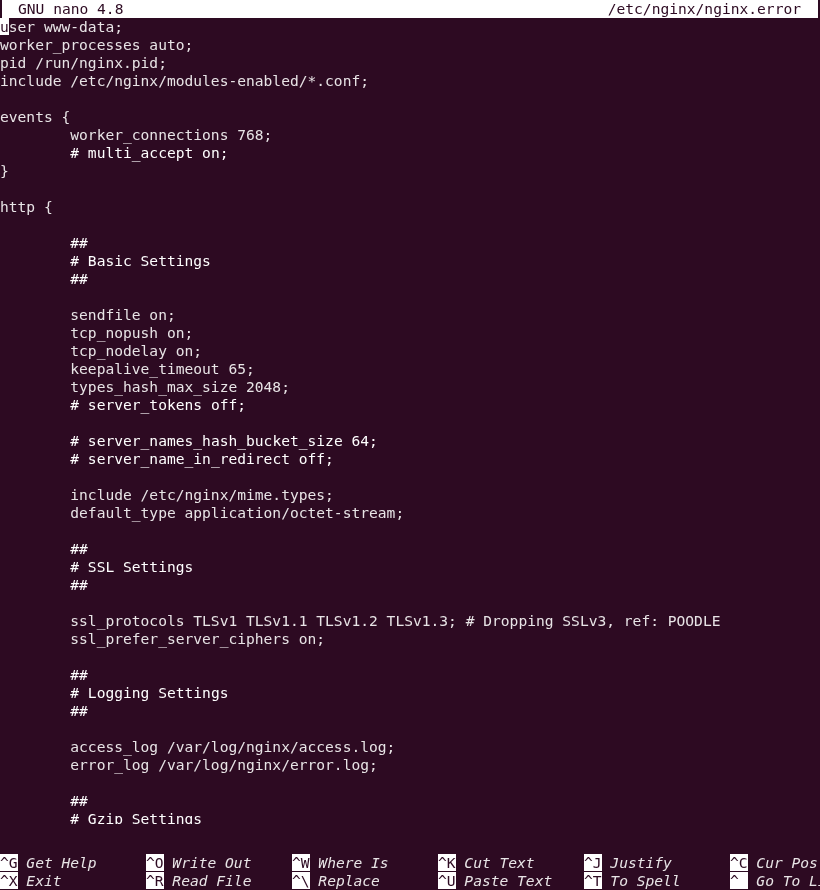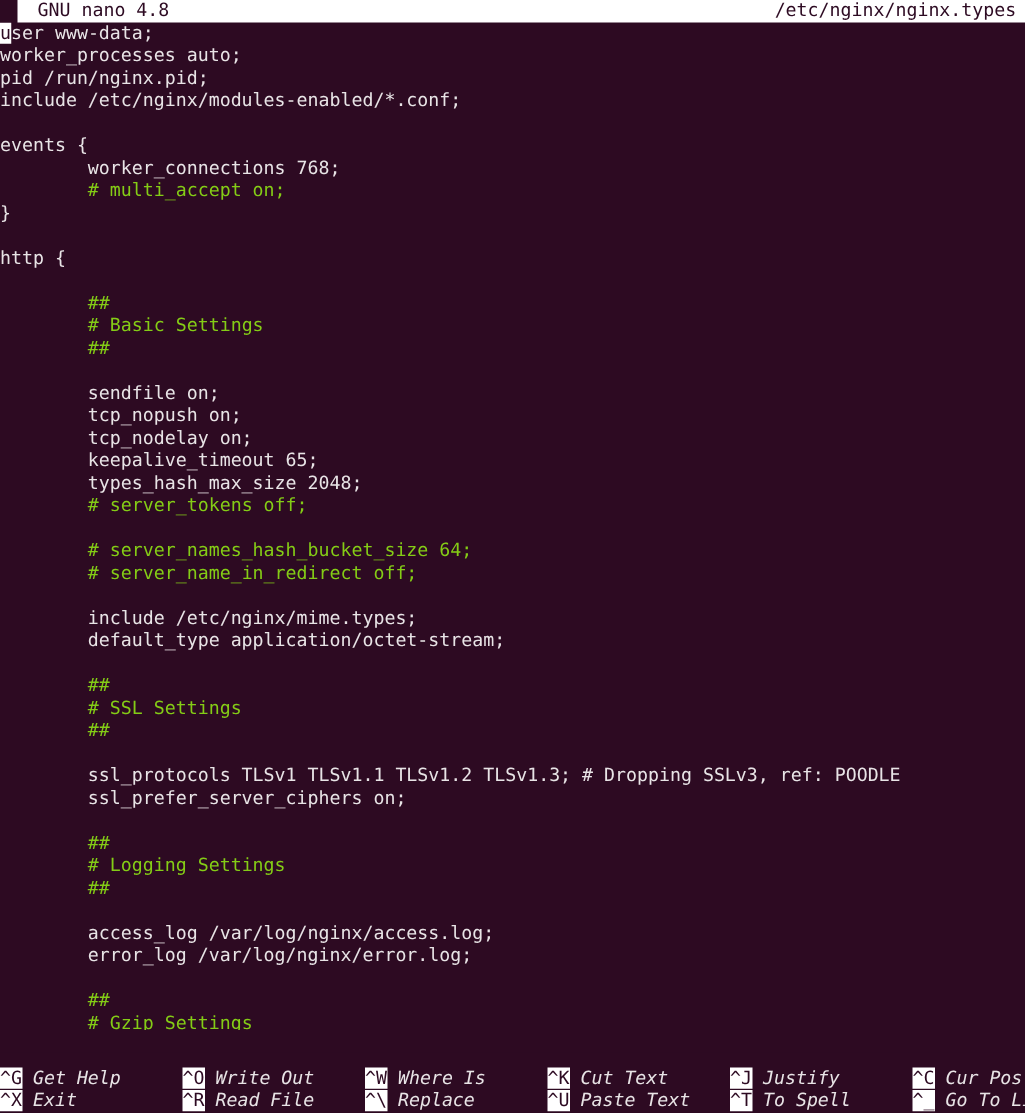--- a/index.html
+++ b/index.html
@@ -22,21 +22,21 @@
     width: 820px;
     height: 890px;
     background: #2d0a22;
     box-sizing: border-box;
   }
 
   
   .titlebar {
     position: absolute;
     top: 0;
-    left: 12px;
+    left: 0;
     width: 680px;
     height: 18px;
     background: #2d0a22;
     display: flex;
     align-items: center;
     white-space: pre;
   }
   .titlebar-inner {
     position: absolute;
     left: 2px;
@@ -71,21 +71,21 @@
     color: #e8e4e6;
     white-space: pre;
   }
   .line {
     height: 18px;
     line-height: 18px;
     white-space: pre;
     overflow: hidden;
   }
   .cmt {
-    color: #84cc16;
+    color: #ffffff;
   }
   .cursor {
     background: #ffffff;
     color: #2d0a22;
   }
 
   
   .helpbar {
     position: absolute;
     left: 0;
@@ -120,21 +120,21 @@
 </style>
 </head>
 <body>
 
 <div id="terminal">
 
   <div class="titlebar">
     <div class="titlebar-inner">
       <span class="title-version">GNU nano 4.8</span>
       <span class="title-spacer"></span>
-      <span class="title-file">/etc/nginx/nginx.types</span>
+      <span class="title-file">/etc/nginx/nginx.error</span>
     </div>
   </div>
 
   <div class="editor" id="editor"><div class="line"><span class="cursor">u</span><span>ser www-data;</span></div><div class="line"><span>worker_processes auto;</span></div><div class="line"><span>pid /run/nginx.pid;</span></div><div class="line"><span>include /etc/nginx/modules-enabled/*.conf;</span></div><div class="line">&nbsp;</div><div class="line"><span>events {</span></div><div class="line"><span>        worker_connections 768;</span></div><div class="line"><span>        </span><span class="cmt"># multi_accept on;</span></div><div class="line"><span>}</span></div><div class="line">&nbsp;</div><div class="line"><span>http {</span></div><div class="line">&nbsp;</div><div class="line"><span>        </span><span class="cmt">##</span></div><div class="line"><span>        </span><span class="cmt"># Basic Settings</span></div><div class="line"><span>        </span><span class="cmt">##</span></div><div class="line">&nbsp;</div><div class="line"><span>        sendfile on;</span></div><div class="line"><span>        tcp_nopush on;</span></div><div class="line"><span>        tcp_nodelay on;</span></div><div class="line"><span>        keepalive_timeout 65;</span></div><div class="line"><span>        types_hash_max_size 2048;</span></div><div class="line"><span>        </span><span class="cmt"># server_tokens off;</span></div><div class="line">&nbsp;</div><div class="line"><span>        </span><span class="cmt"># server_names_hash_bucket_size 64;</span></div><div class="line"><span>        </span><span class="cmt"># server_name_in_redirect off;</span></div><div class="line">&nbsp;</div><div class="line"><span>        include /etc/nginx/mime.types;</span></div><div class="line"><span>        default_type application/octet-stream;</span></div><div class="line">&nbsp;</div><div class="line"><span>        </span><span class="cmt">##</span></div><div class="line"><span>        </span><span class="cmt"># SSL Settings</span></div><div class="line"><span>        </span><span class="cmt">##</span></div><div class="line">&nbsp;</div><div class="line"><span>        ssl_protocols TLSv1 TLSv1.1 TLSv1.2 TLSv1.3; # Dropping SSLv3, ref: POODLE</span></div><div class="line"><span>        ssl_prefer_server_ciphers on;</span></div><div class="line">&nbsp;</div><div class="line"><span>        </span><span class="cmt">##</span></div><div class="line"><span>        </span><span class="cmt"># Logging Settings</span></div><div class="line"><span>        </span><span class="cmt">##</span></div><div class="line">&nbsp;</div><div class="line"><span>        access_log /var/log/nginx/access.log;</span></div><div class="line"><span>        error_log /var/log/nginx/error.log;</span></div><div class="line">&nbsp;</div><div class="line"><span>        </span><span class="cmt">##</span></div><div class="line"><span>        </span><span class="cmt"># Gzip Settings</span></div></div>
 
   <div class="helpbar">
     <div class="help-row" id="help-row-top"><span class="help-cell" style="left: 0px;"><span class="help-key">^G</span><span class="help-label"> Get Help</span></span><span class="help-cell" style="left: 146px;"><span class="help-key">^O</span><span class="help-label"> Write Out</span></span><span class="help-cell" style="left: 292px;"><span class="help-key">^W</span><span class="help-label"> Where Is</span></span><span class="help-cell" style="left: 438px;"><span class="help-key">^K</span><span class="help-label"> Cut Text</span></span><span class="help-cell" style="left: 584px;"><span class="help-key">^J</span><span class="help-label"> Justify</span></span><span class="help-cell" style="left: 730px;"><span class="help-key">^C</span><span class="help-label"> Cur Pos</span></span></div>
     <div class="help-row" id="help-row-bottom"><span class="help-cell" style="left: 0px;"><span class="help-key">^X</span><span class="help-label"> Exit</span></span><span class="help-cell" style="left: 146px;"><span class="help-key">^R</span><span class="help-label"> Read File</span></span><span class="help-cell" style="left: 292px;"><span class="help-key">^\</span><span class="help-label"> Replace</span></span><span class="help-cell" style="left: 438px;"><span class="help-key">^U</span><span class="help-label"> Paste Text</span></span><span class="help-cell" style="left: 584px;"><span class="help-key">^T</span><span class="help-label"> To Spell</span></span><span class="help-cell" style="left: 730px;"><span class="help-key">^_</span><span class="help-label"> Go To Li</span></span></div>
   </div>
 

